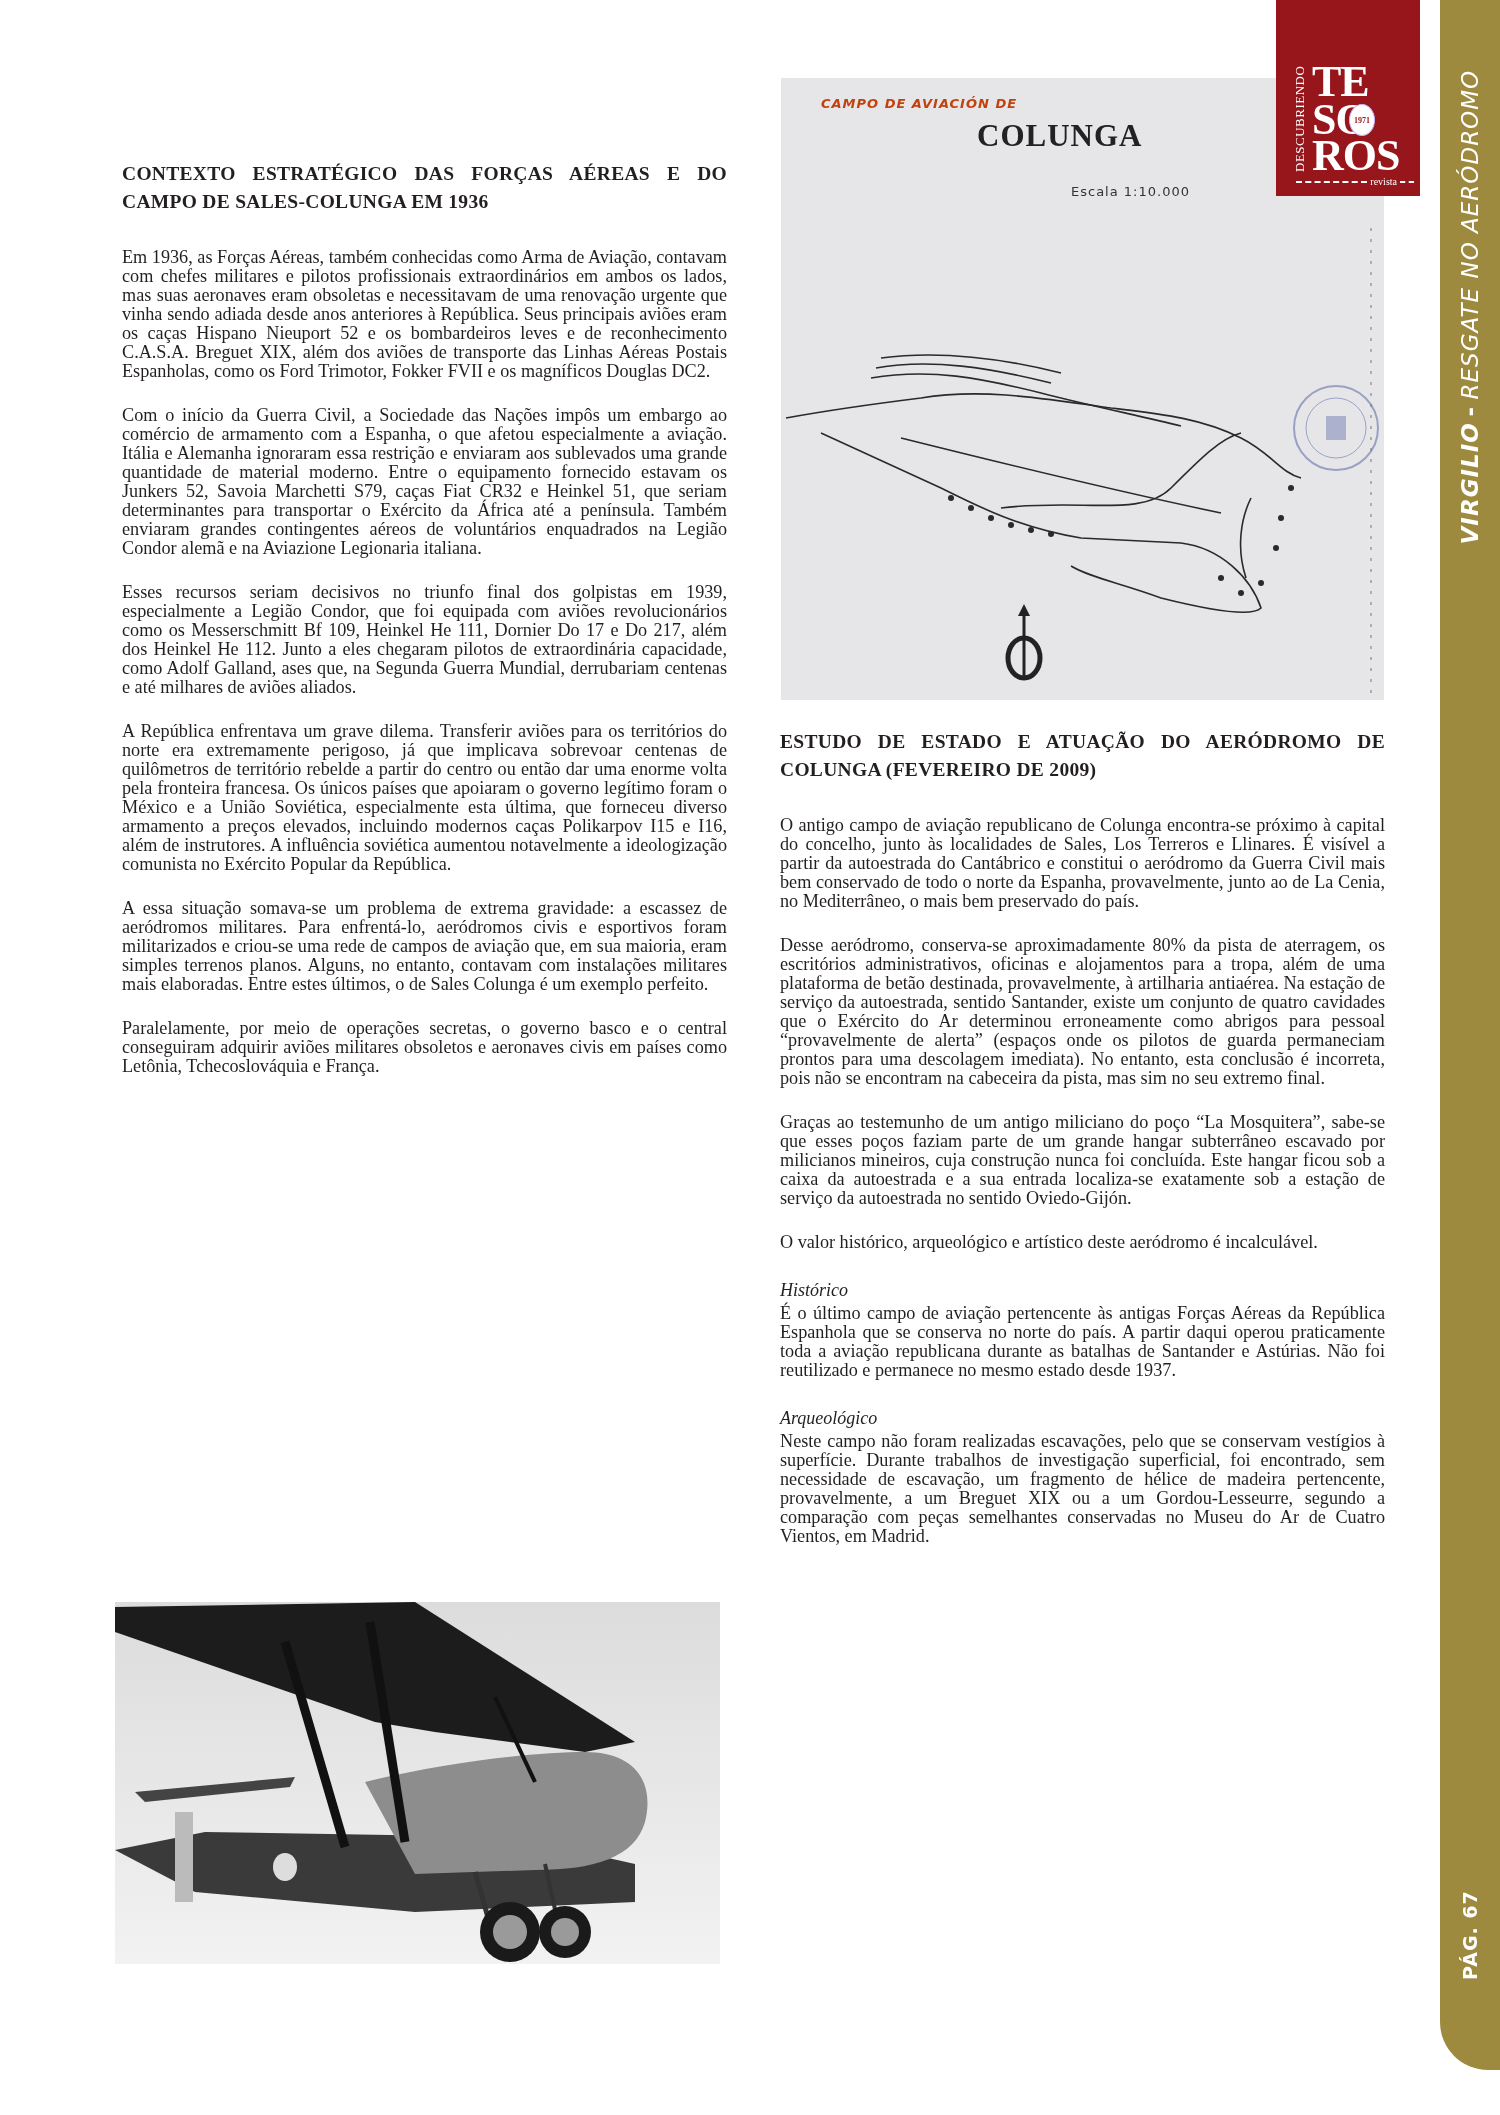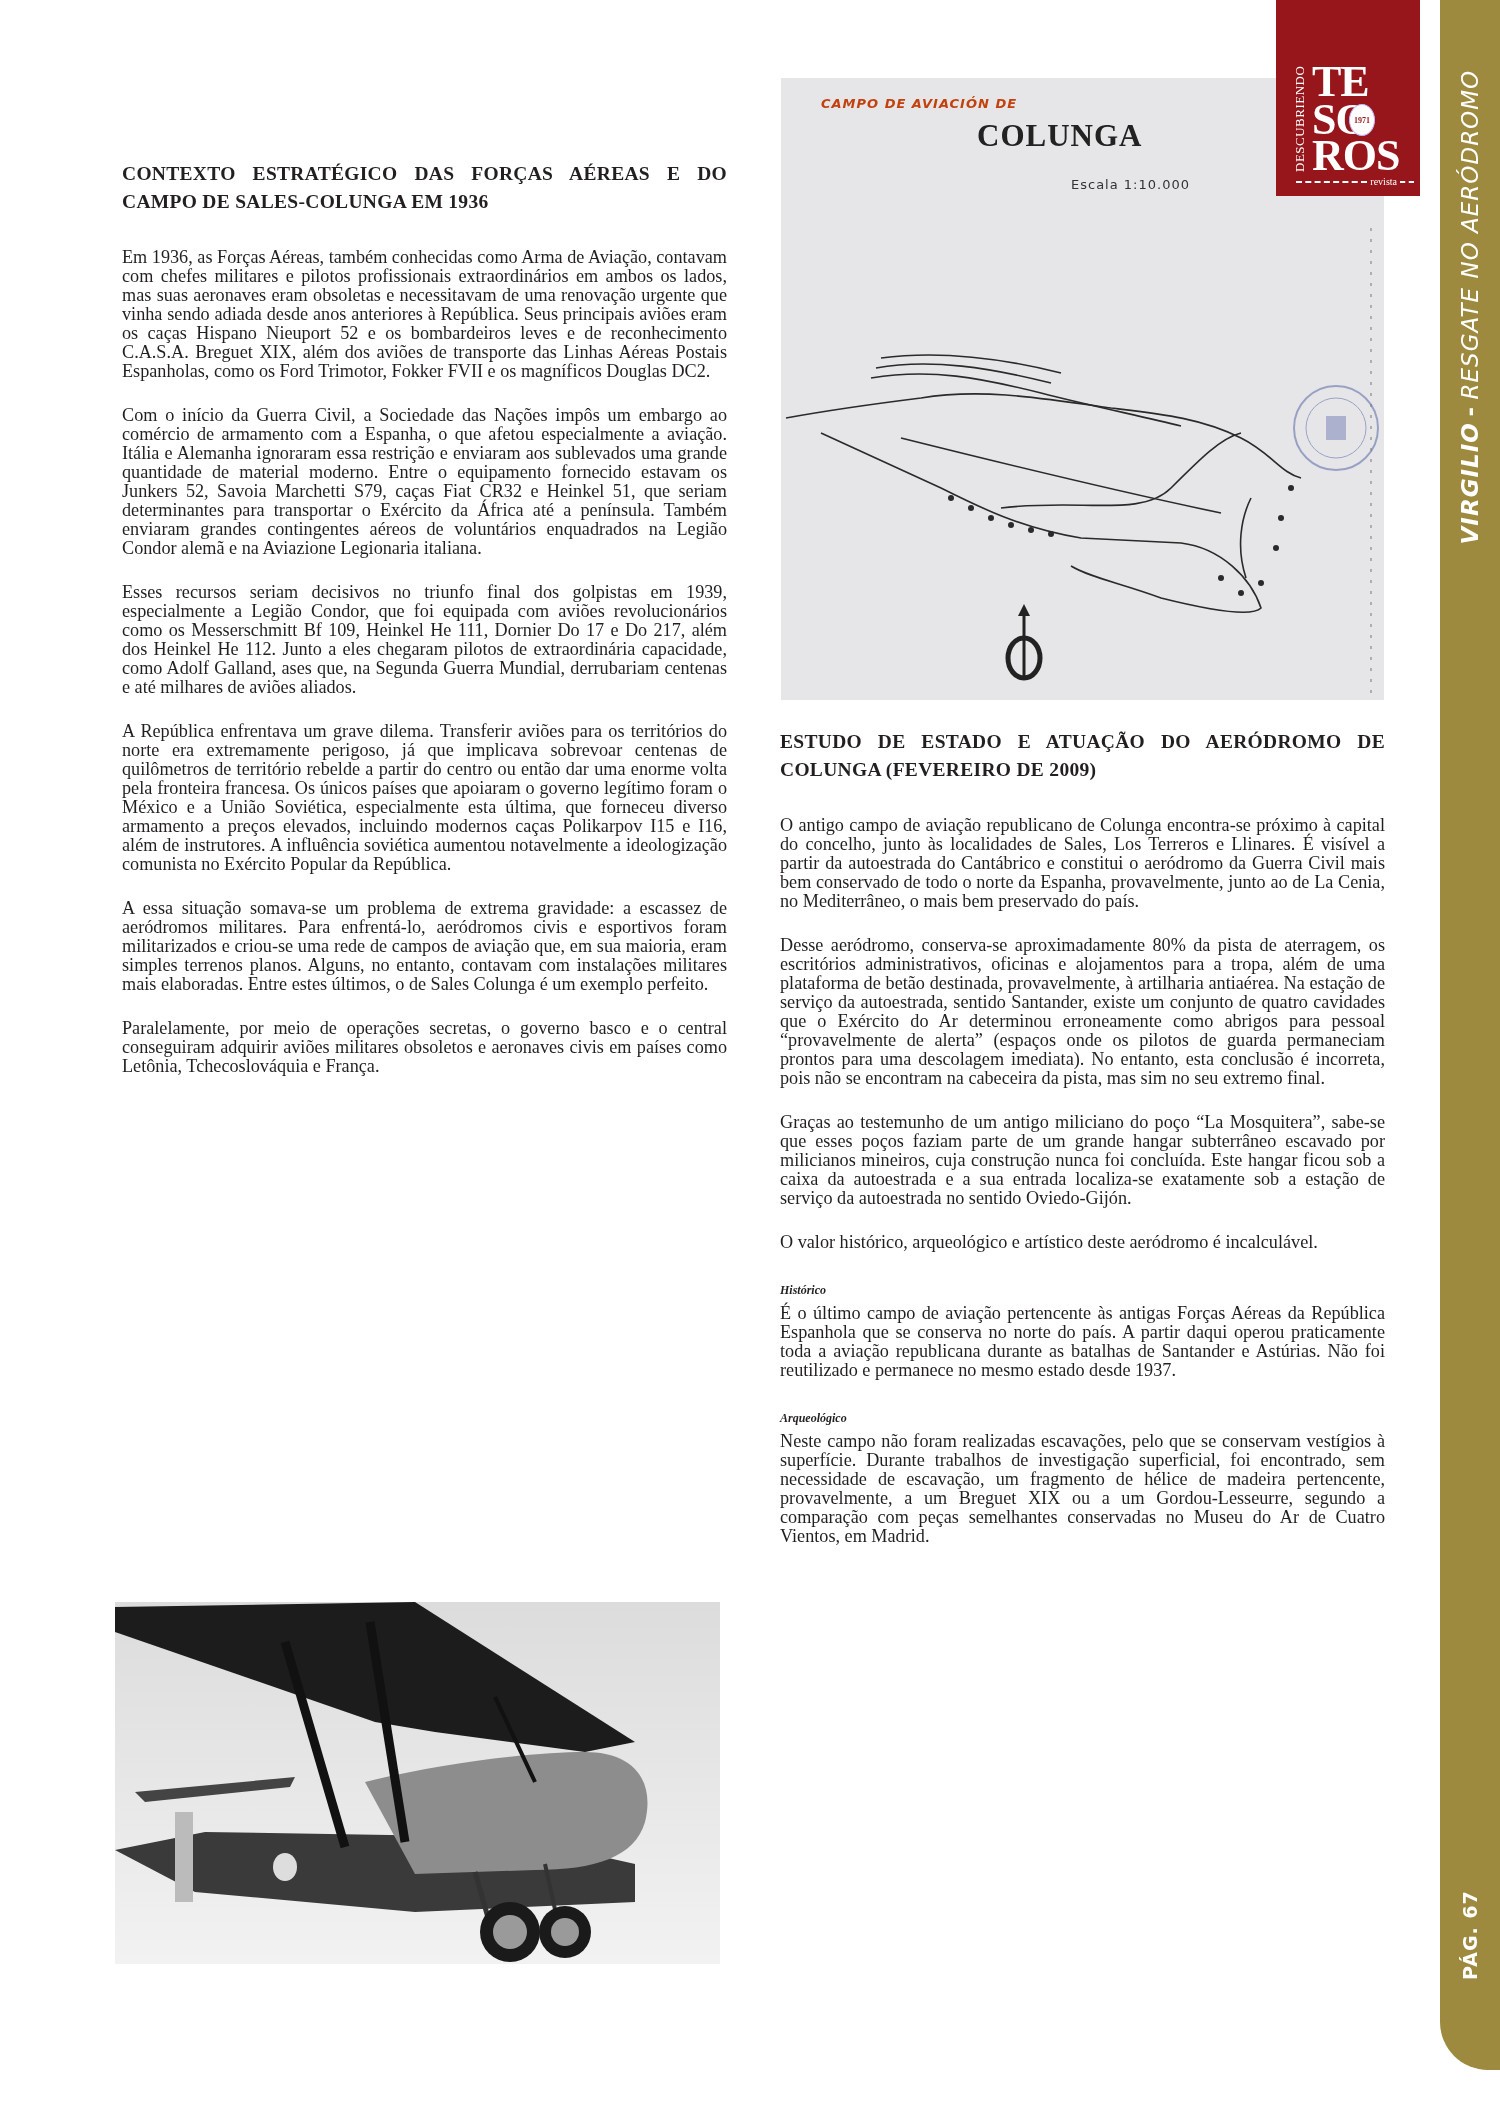--- a/index.html
+++ b/index.html
@@ -69,29 +69,29 @@
   .col-left { left: 115px; top: 160px; width: 605px; margin-left: 7px; }
   .col-right { left: 780px; top: 728px; width: 605px; }
   h2 {
     margin: 0 0 32px 0; font-size: 19.5px; font-weight: bold; line-height: 28px;
     letter-spacing: 0.3px; text-align: justify; text-align-last: left;
   }
   p {
     margin: 0 0 25px 0; font-size: 18.2px; line-height: 19px;
     hyphens: auto;
   }
-  .subhead { font-style: italic; font-weight: bold; font-size: 12px; line-height: 26.8px; display: block; }
+  .subhead { font-style: italic; font-weight: normal; font-size: 18px; line-height: 26.8px; display: block; }
   .subsec p { margin-bottom: 25px; }
   .map {
     position: absolute; left: 781px; top: 78px; width: 603px; height: 622px;
     background: #e6e6e8; overflow: hidden;
   }
   .map .t1 { position: absolute; left: 40px; top: 18px; font-family: "DejaVu Sans", sans-serif; font-style: italic; font-size: 13px; font-weight: bold; color: #c2410c; letter-spacing: 1px; }
   .map .t2 { position: absolute; left: 196px; top: 40px; font-family: "Liberation Serif", serif; font-size: 31px; font-weight: bold; color: #222; letter-spacing: 1px; }
-  .map .t3 { position: absolute; left: 290px; top: 99px; font-family: "DejaVu Sans", sans-serif; font-size: 13px; color: #333; letter-spacing: 1px; }
+  .map .t3 { position: absolute; left: 290px; top: 106px; font-family: "DejaVu Sans", sans-serif; font-size: 13px; color: #333; letter-spacing: 1px; }
   .map svg { position: absolute; left: 0; top: 0; }
   .photo {
     position: absolute; left: 115px; top: 1602px; width: 605px; height: 362px;
     background: #e9e9e9; overflow: hidden;
   }
 </style>
 </head>
 <body>
 
 <div class="sidebar">

